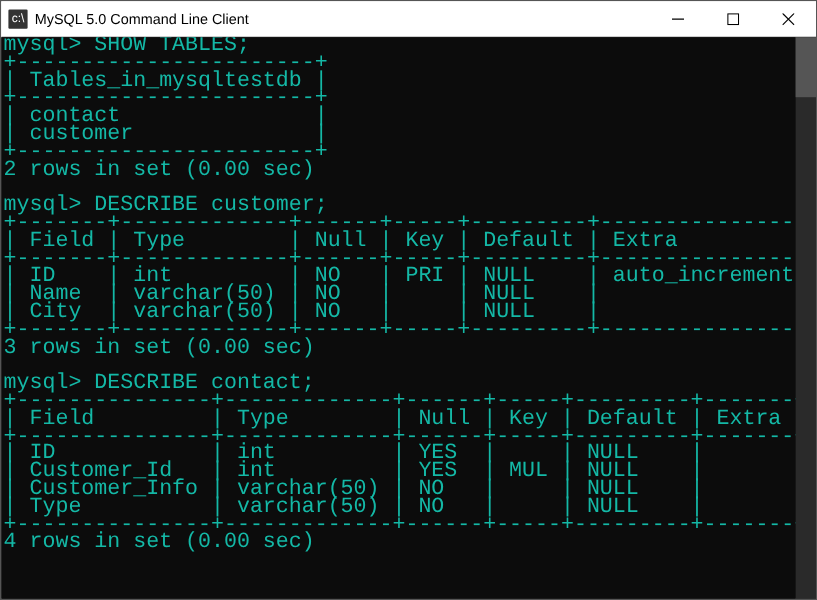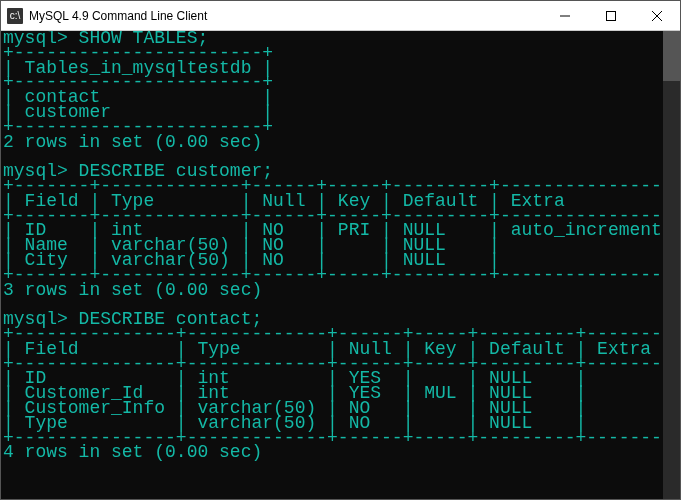--- a/index.html
+++ b/index.html
@@ -94,21 +94,21 @@
       width: 17px;
       height: 50px;
       background: #555;
     }
   </style>
 </head>
 <body>
 
 <div class="titlebar">
   <div class="titlebar-icon">c:\</div>
-  <div class="titlebar-title">MySQL 4.9 Command Line Client</div>
+  <div class="titlebar-title">MySQL 5.0 Command Line Client</div>
   <div class="titlebar-buttons">
     <button class="titlebar-btn">
       <svg width="10" height="10" viewBox="0 0 10 10">
           <line x1="0" y1="5" x2="10" y2="5" stroke-width="1"></line>
         </svg>
     </button>
     <button class="titlebar-btn">
       <svg width="10" height="10" viewBox="0 0 10 10">
           <rect x="0.5" y="0.5" width="9" height="9" stroke-width="1"></rect>
         </svg>

